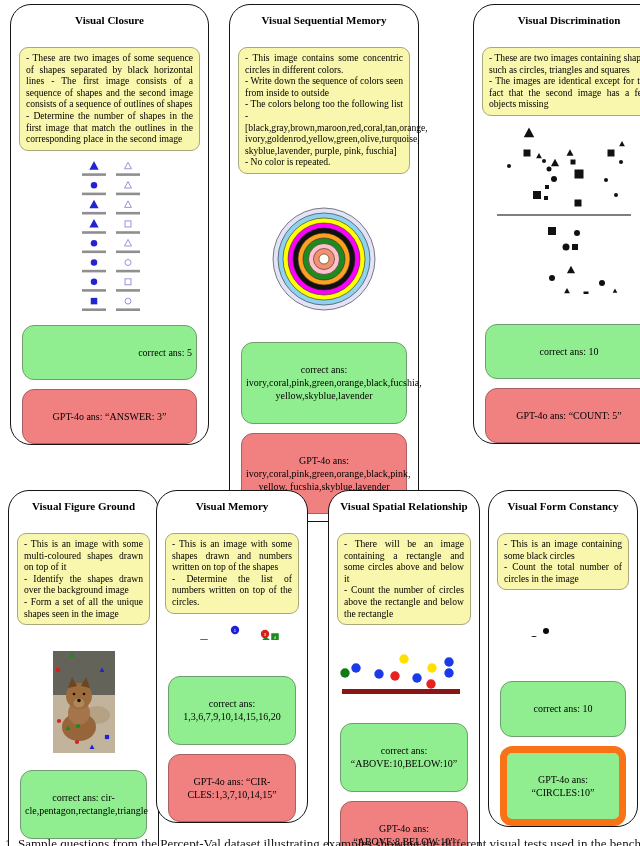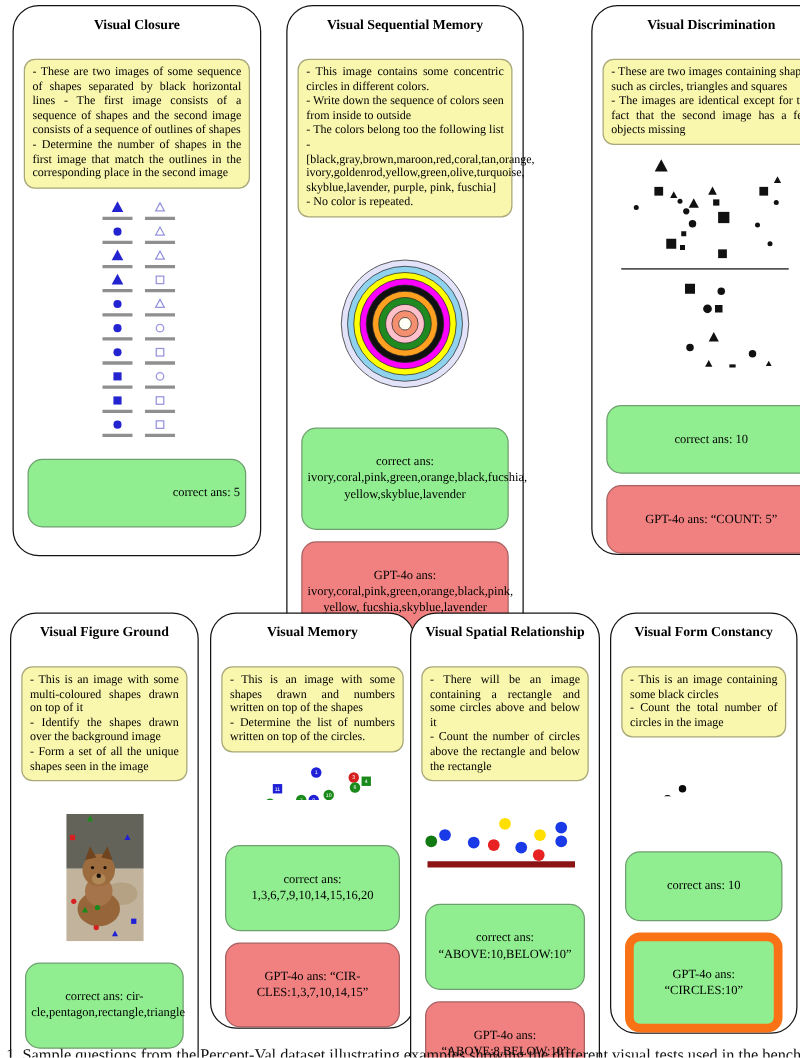--- a/index.html
+++ b/index.html
@@ -25,21 +25,21 @@
   }
   .ans.green { background: #90EE90; border: 1px solid #6f9f6f; }
   .ans.red { background: #F18080; border: 1px solid #a86060; }
   .ans.green-correct { background: #90EE90; border: 7px solid #f97316; }
   .ans.red, .ans.green-correct { margin-top: 9px; }
 
   #card1 { left: 10px;  top: 4px;   width: 199px; height: 441px; }
   #card2 { left: 229px; top: 4px;   width: 190px; height: 518px; }
   #card3 { left: 473px; top: 4px;   width: 192px; height: 440px; }
   #card4 { left: 8px;   top: 490px; width: 151px; height: 420px; }
-  #card5 { left: 168px; top: 490px; width: 164px; height: 333px; }
+  #card5 { left: 156px; top: 490px; width: 152px; height: 333px; }
   #card6 { left: 328px; top: 490px; width: 152px; height: 380px; }
   #card7 { left: 488px; top: 490px; width: 150px; height: 337px; }
 
   #card1 .visual { margin-top: 8px;  height: 194px; }
   #card1 .ans.green { margin-top: 14px; text-align: right; }
   #card2 .visual { margin-top: 4px;  height: 162px; align-items: center; }
   #card2 .ans.green { margin-top: 2px; }
   #card3 .visual { margin-top: 6px;  height: 187px; }
   #card3 .ans.green { margin-top: 30px; }
   #card4 .visual { margin-top: 26px; height: 103px; }
@@ -105,20 +105,21 @@
           <rect x="50" y="158.4" width="6" height="6" fill="none" stroke="#9595de" stroke-width="1"></rect>
           <line x1="7" y1="170" x2="31" y2="170" stroke="#8f8f8f" stroke-width="2.6"></line>
           <line x1="41" y1="170" x2="65" y2="170" stroke="#8f8f8f" stroke-width="2.6"></line>
           <circle cx="19" cy="180.70000000000002" r="3.25" fill="#2323d0"></circle>
           <rect x="50" y="177.70000000000002" width="6" height="6" fill="none" stroke="#9595de" stroke-width="1"></rect>
           <line x1="7" y1="189.3" x2="31" y2="189.3" stroke="#8f8f8f" stroke-width="2.6"></line>
           <line x1="41" y1="189.3" x2="65" y2="189.3" stroke="#8f8f8f" stroke-width="2.6"></line>
         </svg>
       </div>
     <div class="ans green">correct ans: 5</div>
+    <div class="ans red">GPT-4o ans: “ANSWER: 3”</div>
   </section>
 
   <section class="card" id="card2">
     <div class="card-title">Visual Sequential Memory</div>
     <div class="instructions">
         <div class="instr-line">- This image contains some concentric circles in different colors.</div>
         <div class="instr-line">- Write down the sequence of colors seen from inside to outside</div>
         <div class="instr-line">- The colors belong too the following list - [black,gray,brown,maroon,red,coral,tan,orange, ivory,goldenrod,yellow,green,olive,turquoise, skyblue,lavender, purple, pink, fuschia]</div>
         <div class="instr-line">- No color is repeated.</div>
       </div>

